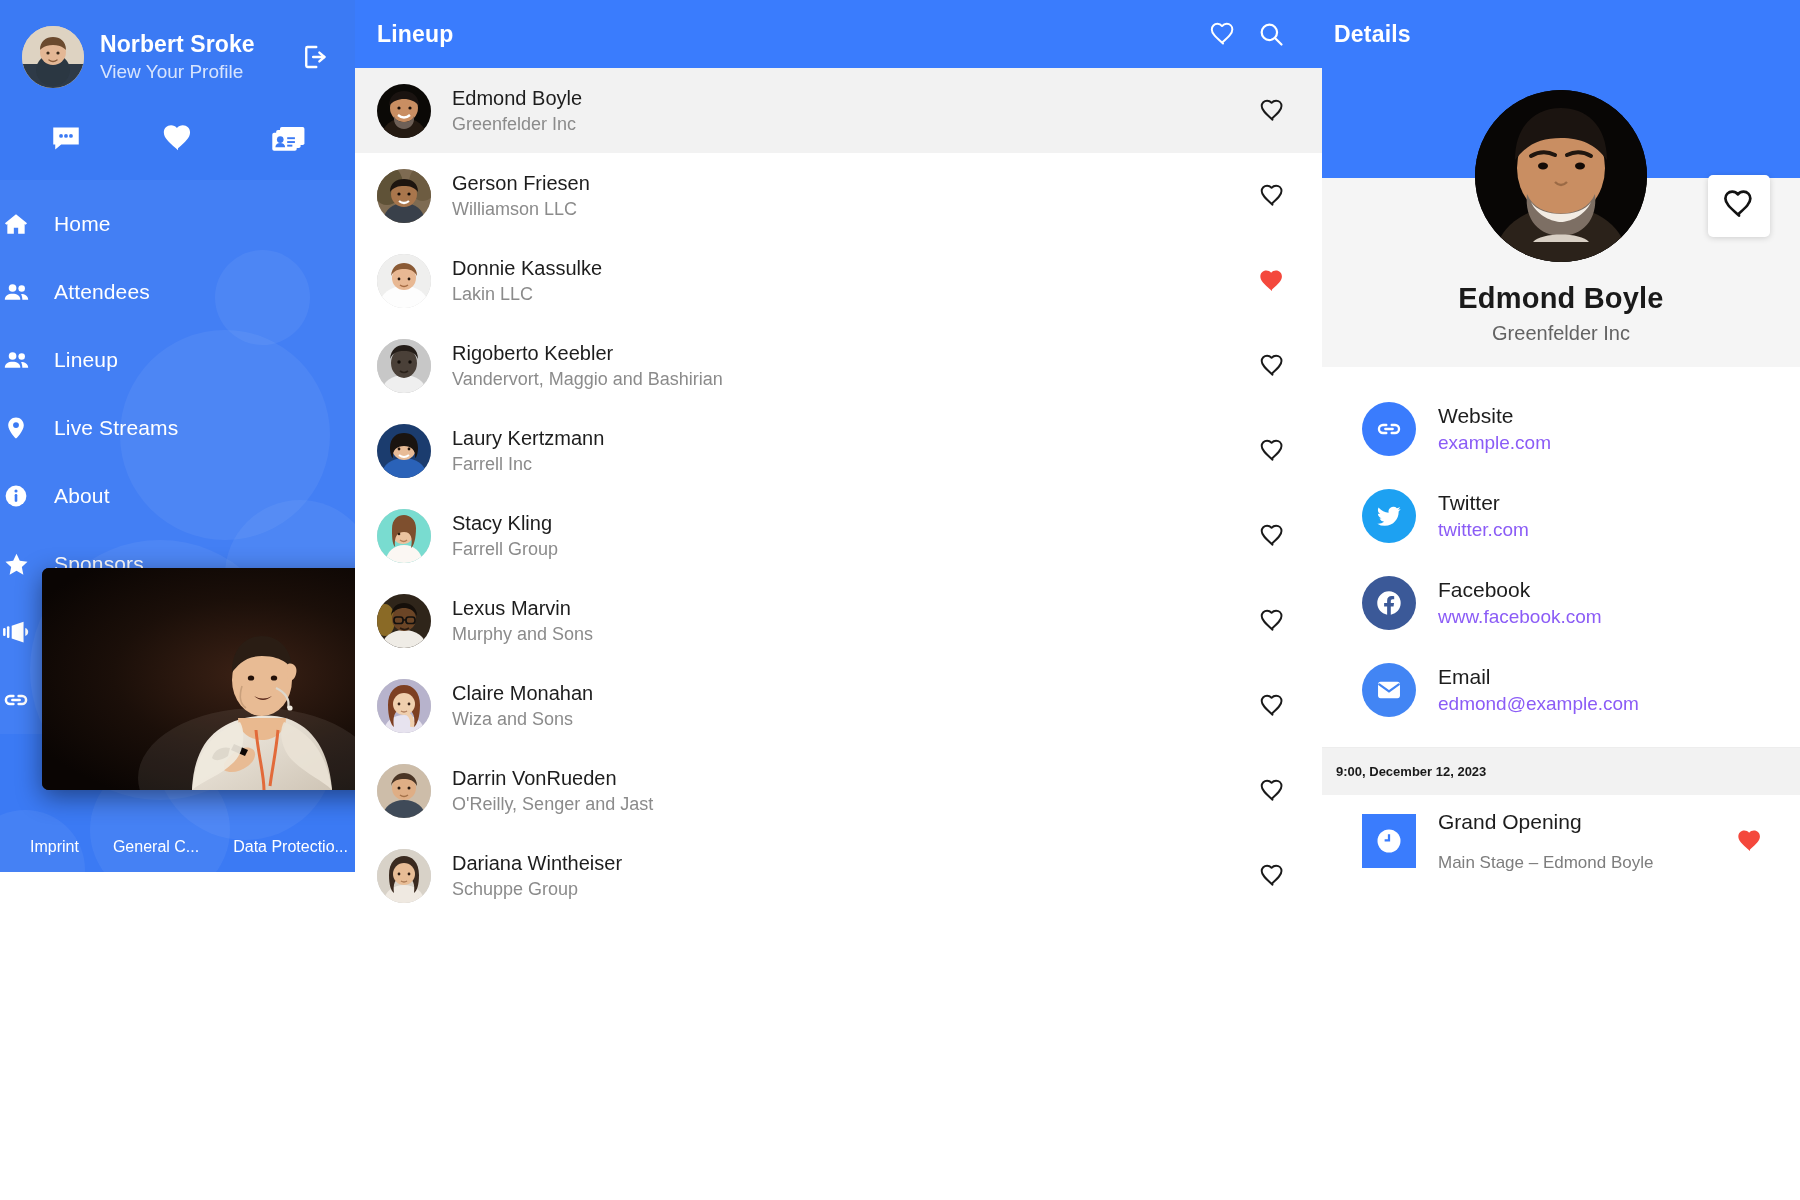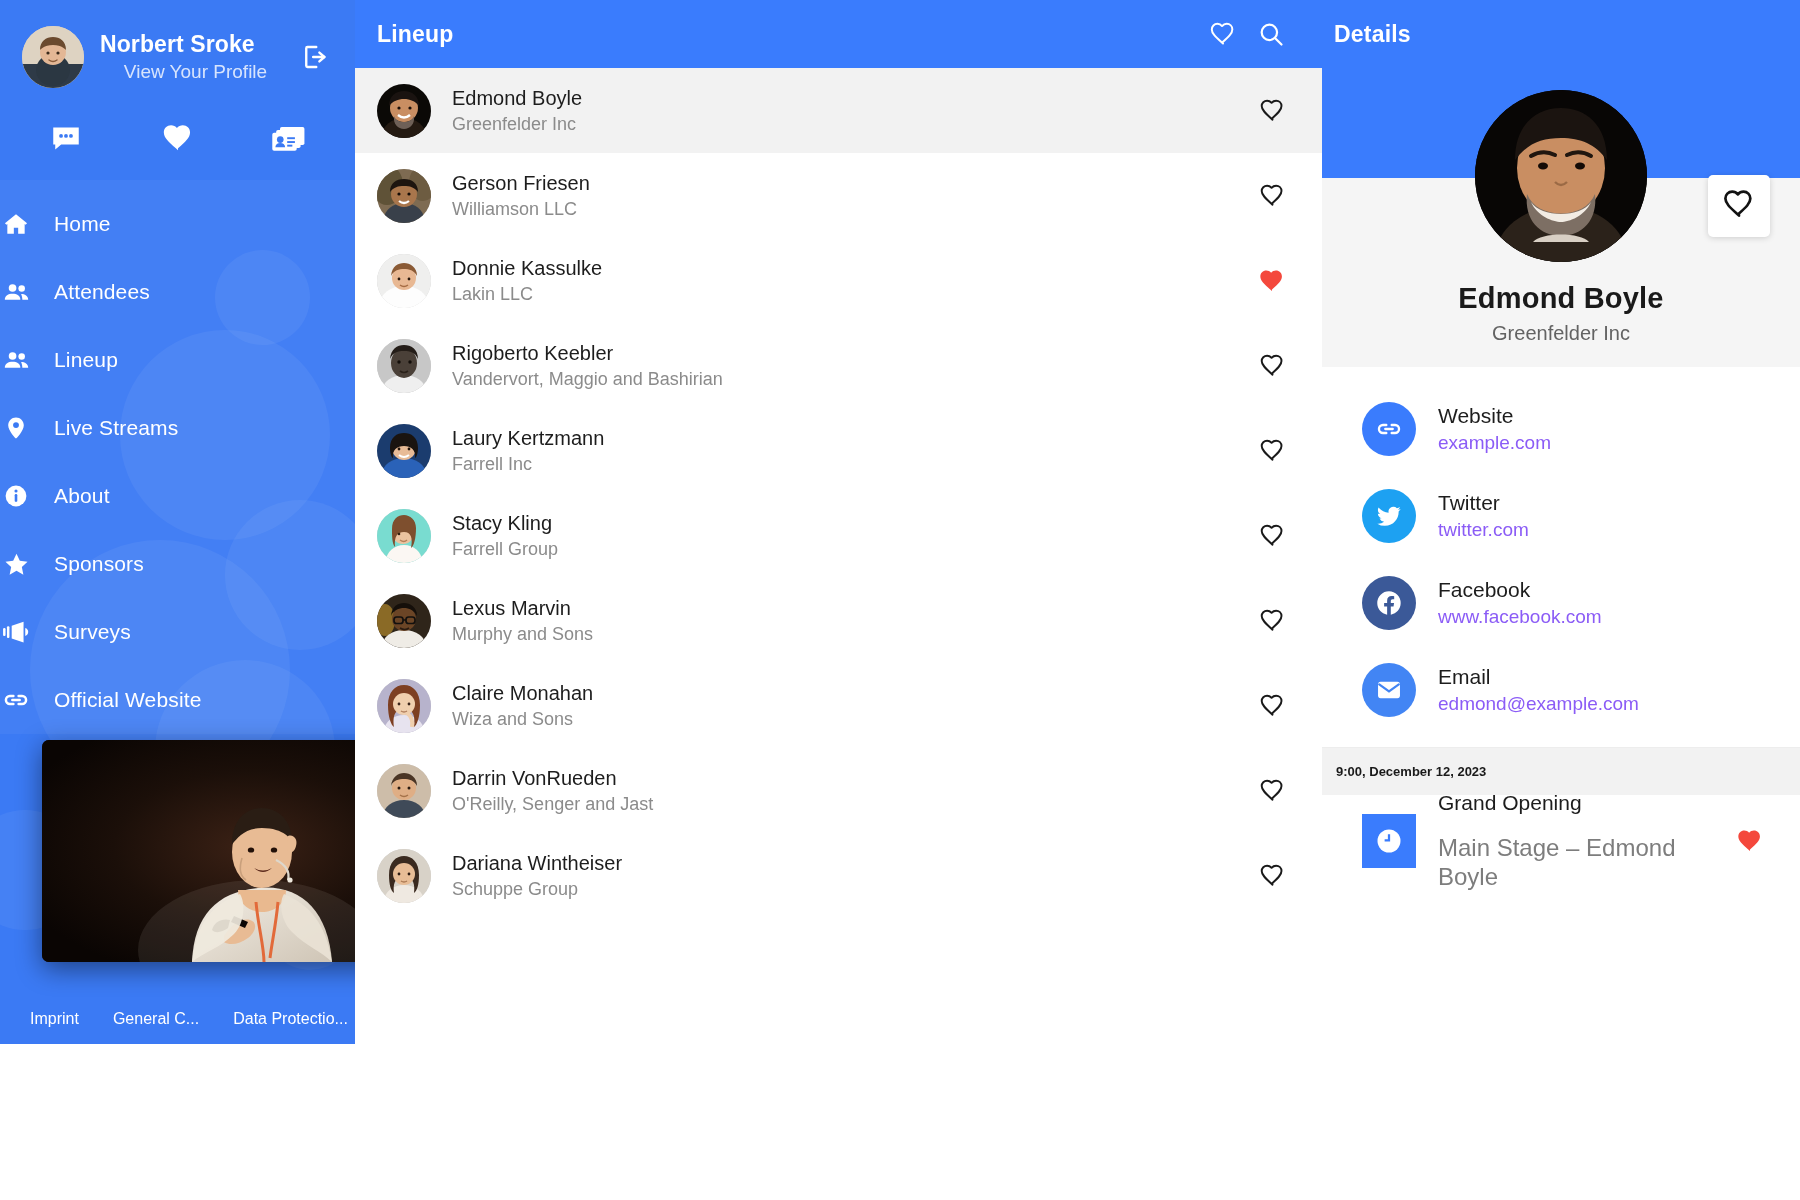--- a/index.html
+++ b/index.html
@@ -6,21 +6,21 @@
   html, body {
     width: 1800px; height: 1200px;
     font-family: "Liberation Sans", sans-serif;
     background: #ffffff;
     overflow: hidden;
   }
   .app { display: flex; width: 1800px; height: 1200px; position: relative; }
 
   
   .sidebar {
-    width: 355px; height: 1044px; flex: 0 0 355px;
+    width: 355px; height: 872px; flex: 0 0 355px;
     background: #3b7af4;
     position: relative; overflow: hidden;
     display: flex; flex-direction: column;
   }
   .bokeh { position: absolute; border-radius: 50%; background: rgba(255,255,255,0.055); pointer-events: none; }
   .b1 { width: 210px; height: 210px; left: 120px; top: 330px; }
   .b2 { width: 150px; height: 150px; left: 225px; top: 500px; }
   .b3 { width: 260px; height: 260px; left: 30px; top: 540px; }
   .b4 { width: 180px; height: 180px; left: 155px; top: 660px; }
   .b5 { width: 120px; height: 120px; left: -35px; top: 810px; }
@@ -40,21 +40,21 @@
     border: 0; position: relative;
   }
   .avatar-me svg { display:block; width:100%; height:100%; }
   .profile-text { margin-left: 16px; flex: 1; min-width: 0; }
   .profile-name {
     color: #ffffff; font-size: 23px; font-weight: 600;
     letter-spacing: .1px; line-height: 1.15;
   }
   .profile-sub {
     color: rgba(255,255,255,0.80); font-size: 19px;
-    margin-top: 3px; line-height: 1.15; text-align: center;
+    margin-top: 3px; line-height: 1.15;
   }
   .logout-btn {
     width: 36px; height: 36px; flex: 0 0 36px;
     display: flex; align-items: center; justify-content: center;
     cursor: pointer; margin-left: 6px;
   }
 
   .quick-icons {
     position: relative; z-index: 3;
     display: flex; height: 84px; align-items: center;
@@ -213,21 +213,21 @@
   .session-row {
     display: flex; align-items: center; height: 92px;
     padding: 0 30px 0 40px; cursor: pointer; background: #fff;
   }
   .s-badge {
     width: 54px; height: 54px; flex: 0 0 54px; background: #3a7cfd;
     display:flex; align-items:center; justify-content:center;
   }
   .s-text { margin-left: 22px; flex:1 1 auto; }
   .s-title { font-size: 21px; color: #1d1d1d; line-height:1.2; }
-  .s-sub { font-size: 24px; color: #7d7d7d; margin-top: 19px; line-height:1.2; }
+  .s-sub { font-size: 17px; color: #7d7d7d; margin-top: 19px; line-height:1.2; }
   .s-heart { width:40px; flex:0 0 40px; display:flex; align-items:center; justify-content:center; cursor:pointer;}
 </style>
 </head>
 <body>
 
 <div class="app">
 
   <aside class="sidebar">
     <div class="bokeh b1"></div>
     <div class="bokeh b2"></div>

